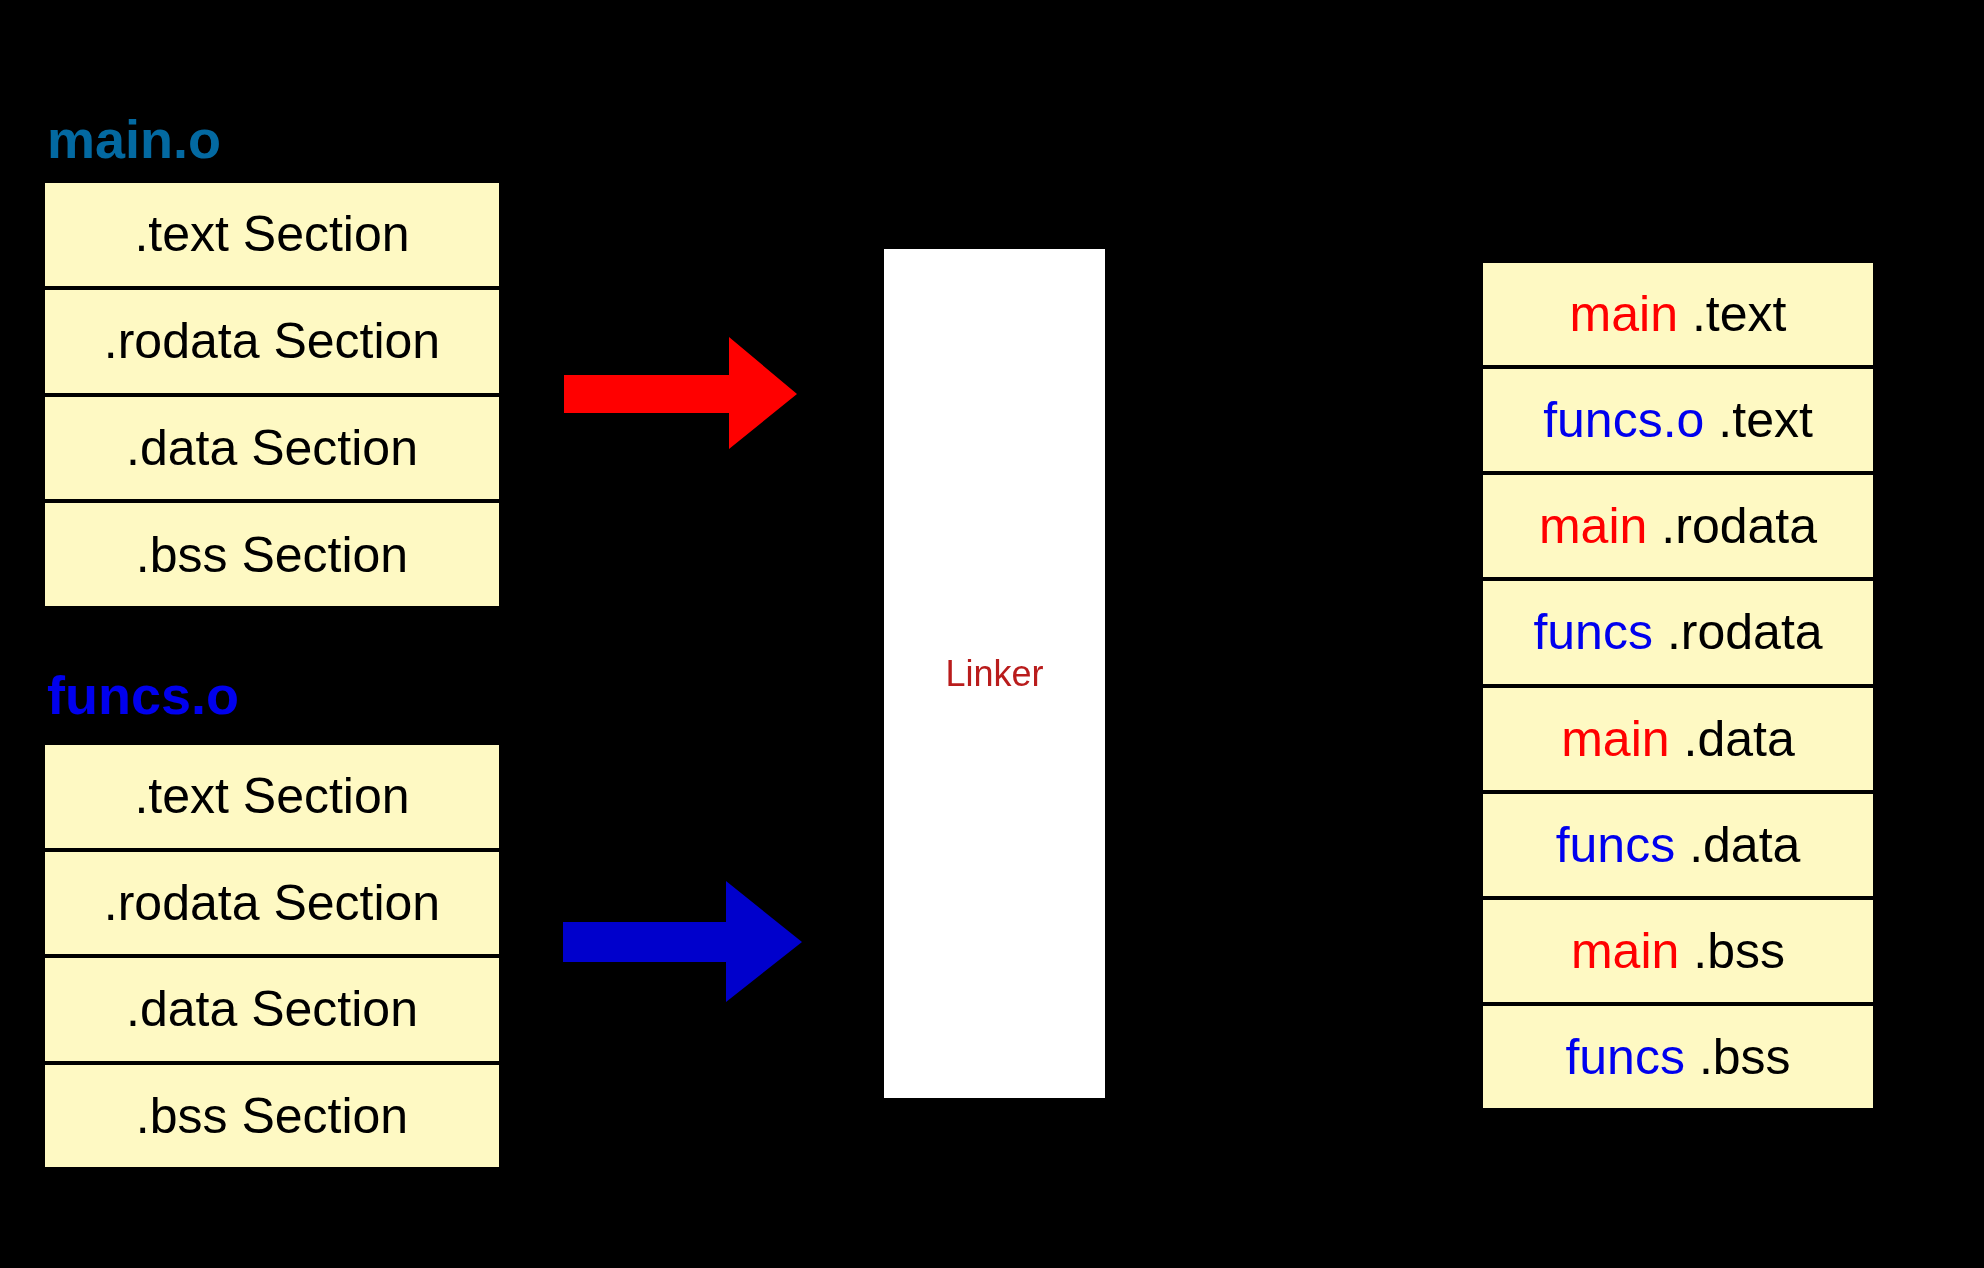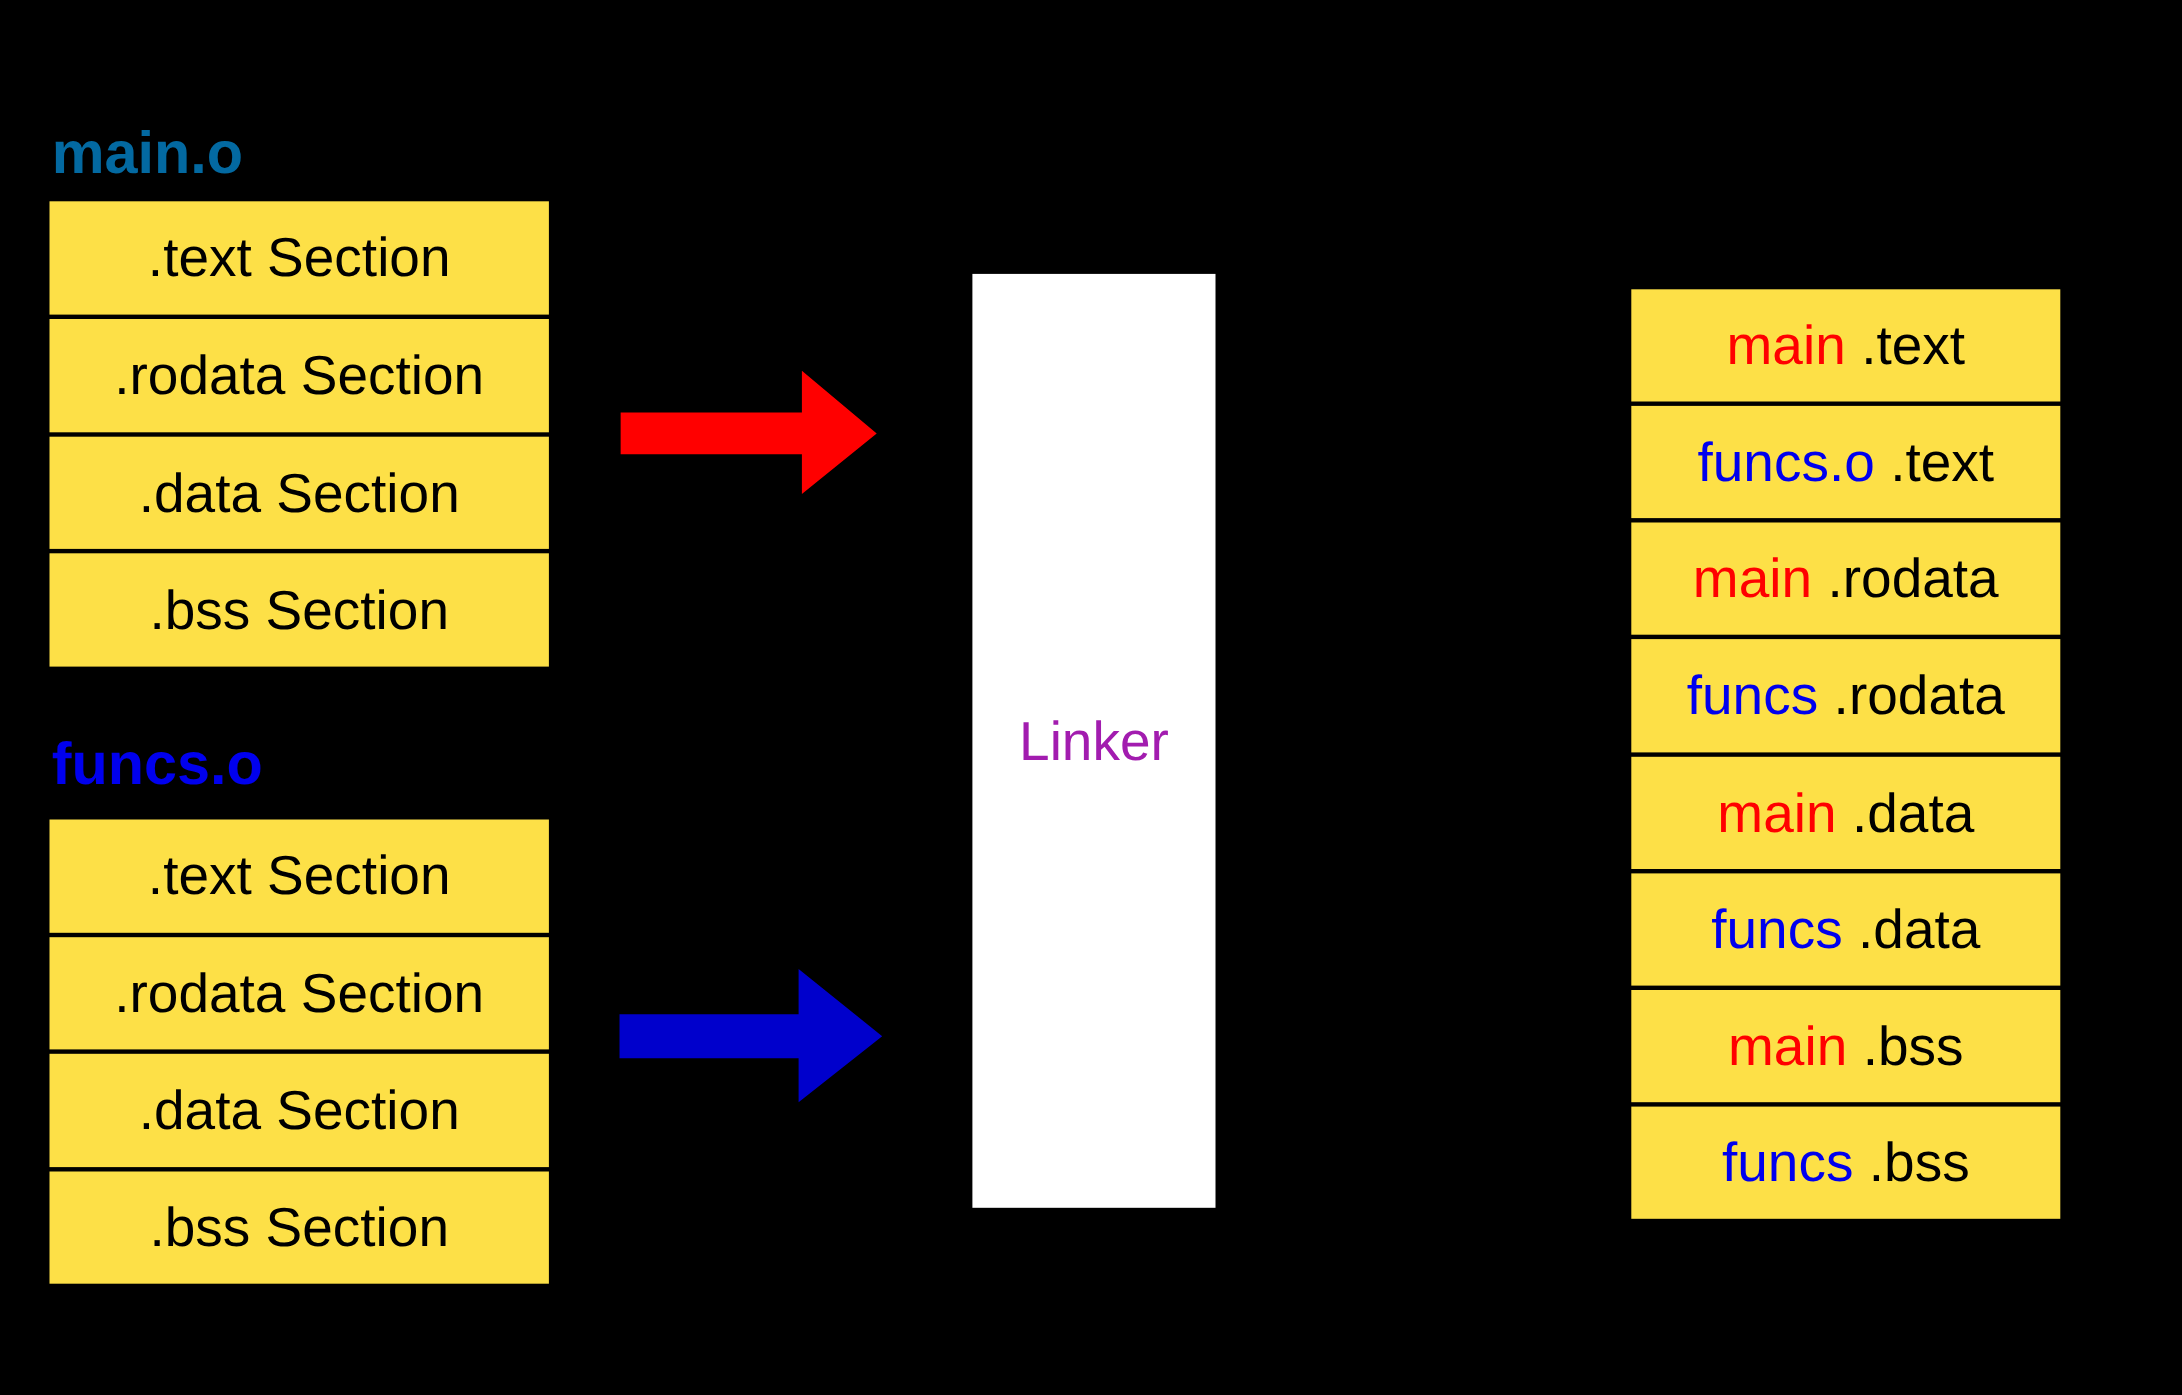--- a/index.html
+++ b/index.html
@@ -23,40 +23,40 @@
     white-space: nowrap;
   }
   .stack {
     position: absolute;
     display: flex;
     flex-direction: column;
     gap: 4px;
   }
   .stack .row {
     flex: 1;
-    background: #fde047;
+    background: #fef9c3;
     color: #000000;
     display: flex;
     align-items: center;
     justify-content: center;
     font-size: 50px;
     white-space: nowrap;
   }
   .linker-box {
     position: absolute;
     left: 884px;
     top: 249px;
     width: 221px;
     height: 849px;
     background: #ffffff;
     display: flex;
     align-items: center;
     justify-content: center;
-    font-size: 50px;
-    color: #a21caf;
+    font-size: 36px;
+    color: #b91c1c;
   }
   .arrow {
     position: absolute;
     display: block;
   }
   .obj-name {
     margin-right: 0.28em;
   }
   .stack-main   { left: 45px;  top: 183px; width: 454px; height: 423px; }
   .stack-funcs  { left: 45px;  top: 745px; width: 454px; height: 422px; }

